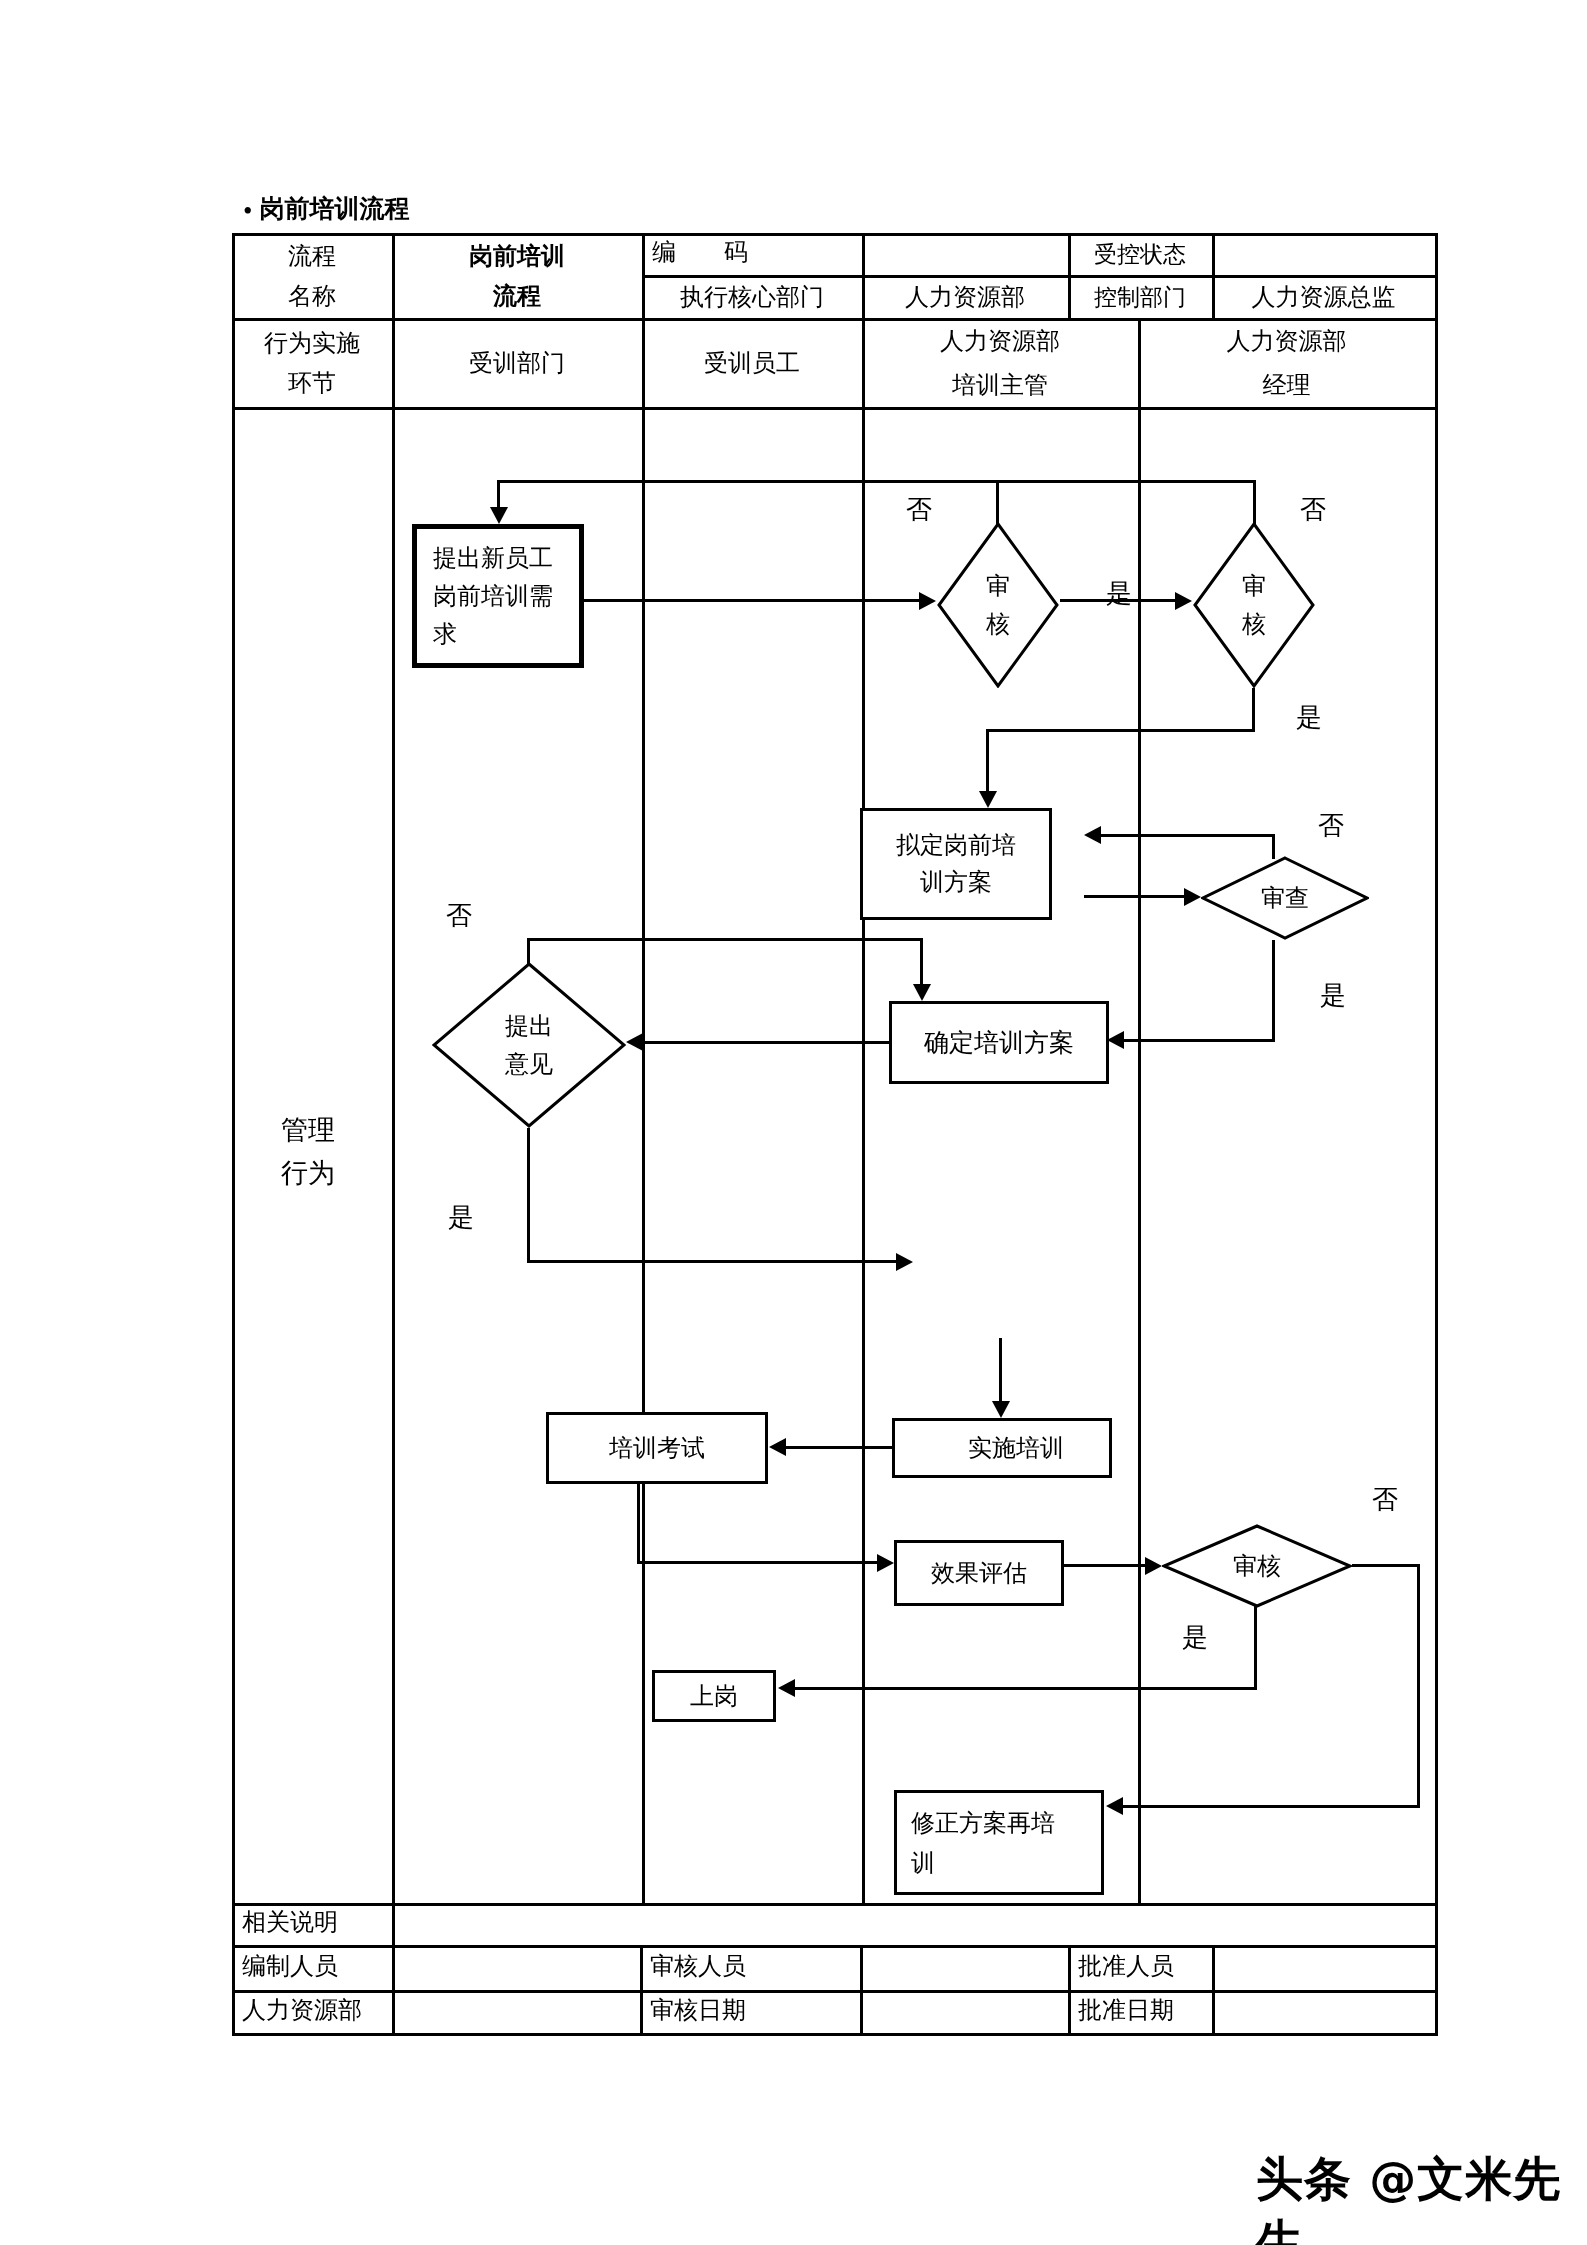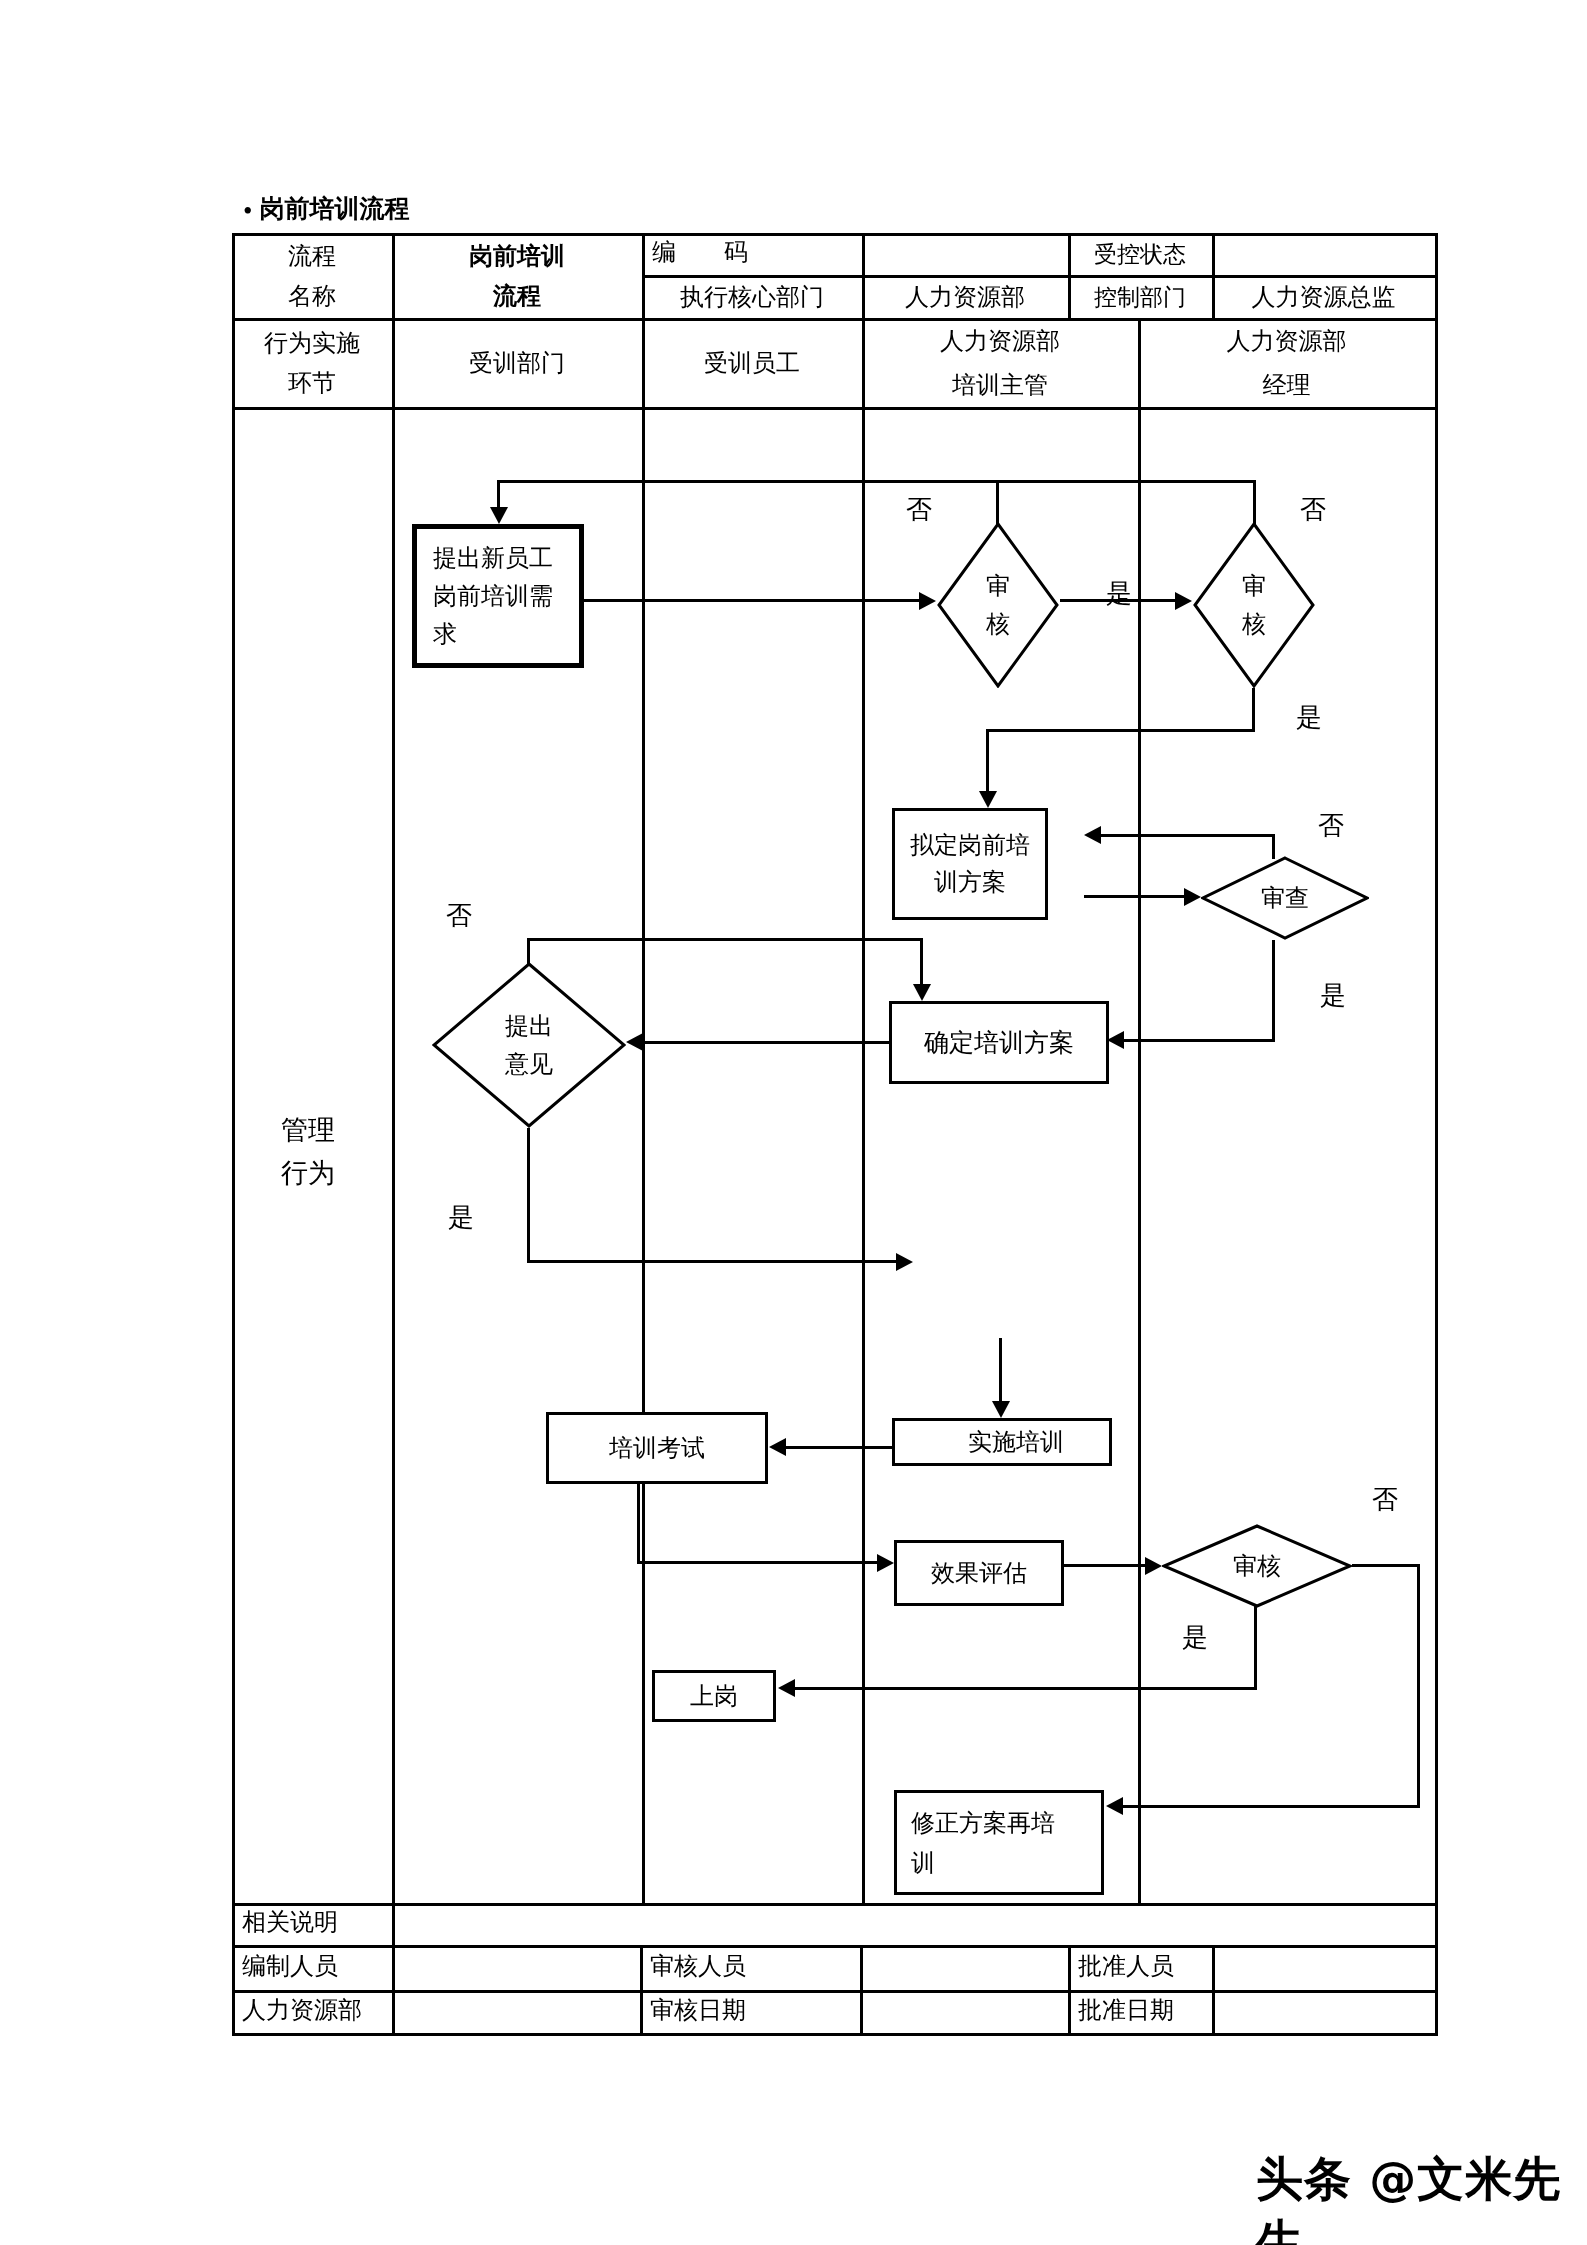--- a/index.html
+++ b/index.html
@@ -180,21 +180,21 @@
   </div>
 
   <div class="dia" style="left:1192px;top:522px;width:124px;height:166px;">
     <svg viewBox="0 0 124 166" preserveAspectRatio="none">
       <polygon points="62,2 121,83 62,164 3,83" fill="#fff" stroke="#000" stroke-width="3" vector-effect="non-scaling-stroke"></polygon>
     </svg>
     <div class="dtxt">审
 核</div>
   </div>
 
-  <div class="fbox" style="left:892px;top:808px;width:156px;height:112px;">
+  <div class="fbox" style="left:860px;top:808px;width:192px;height:112px;">
     <span>拟定岗前培
 训方案</span>
   </div>
 
   <div class="dia" style="left:1201px;top:856px;width:168px;height:84px;">
     <svg viewBox="0 0 168 84" preserveAspectRatio="none">
       <polygon points="84,2 166,42 84,82 2,42" fill="#fff" stroke="#000" stroke-width="3" vector-effect="non-scaling-stroke"></polygon>
     </svg>
     <div class="dtxt">审查</div>
   </div>
@@ -205,21 +205,21 @@
 
   <div class="dia" style="left:432px;top:962px;width:194px;height:166px;">
     <svg viewBox="0 0 194 166" preserveAspectRatio="none">
       <polygon points="97,2 192,83 97,164 2,83" fill="#fff" stroke="#000" stroke-width="3" vector-effect="non-scaling-stroke"></polygon>
     </svg>
     <div class="dtxt">提出
 意见</div>
   </div>
 
 
-  <div class="fbox" style="left:892px;top:1418px;width:220px;height:48px;padding-left:28px;">
+  <div class="fbox" style="left:892px;top:1418px;width:220px;height:60px;padding-left:28px;">
     <span>实施培训</span>
   </div>
 
   <div class="fbox" style="left:546px;top:1412px;width:222px;height:72px;">
     <span>培训考试</span>
   </div>
 
   <div class="fbox" style="left:894px;top:1540px;width:170px;height:66px;">
     <span>效果评估</span>
   </div>

